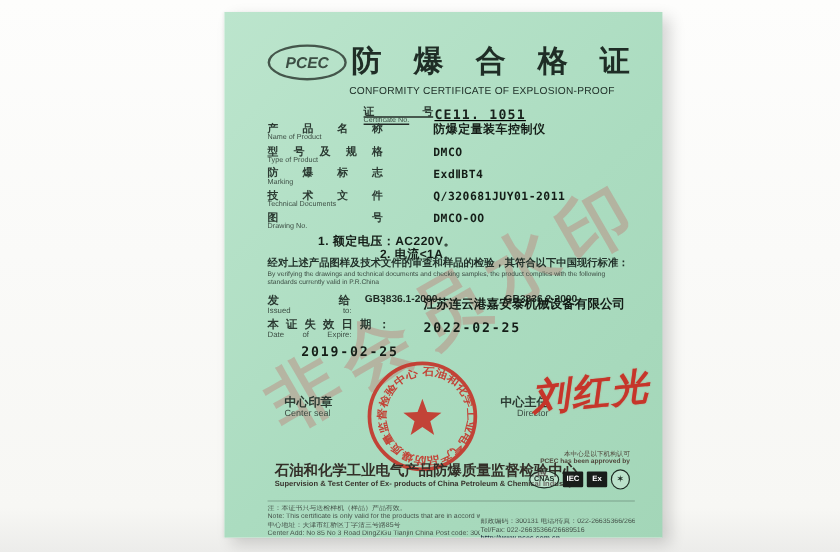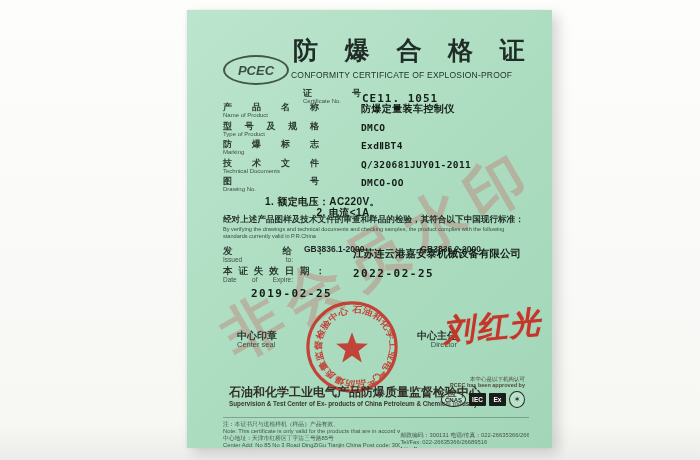--- a/index.html
+++ b/index.html
@@ -6,28 +6,28 @@
     font-family:"Liberation Sans",sans-serif;}
   .page{position:relative;width:700px;height:460px;background:linear-gradient(180deg,#fdfdfc 0%,#f7f7f4 92%,#ececea 100%);}
   .cert{position:absolute;left:187px;top:10px;width:365px;height:438px;
     background:linear-gradient(135deg,#bce5cd 0%,#abdcc0 55%,#a3d6b8 100%);
     box-shadow:6px 5px 12px rgba(0,0,0,.16), -1px 0 2px rgba(0,0,0,.05);
     overflow:hidden;}
   .wm{position:absolute;left:-18px;top:205px;width:420px;text-align:center;
     font-size:60px;font-weight:bold;letter-spacing:10px;color:rgba(197,103,99,.34);
     transform:rotate(-30deg);pointer-events:none;white-space:nowrap;}
   
-  .pcec{position:absolute;left:36px;top:45px;width:62px;height:26px;border:2px solid #44564b;
+  .pcec{position:absolute;left:36px;top:27px;width:62px;height:26px;border:2px solid #44564b;
     border-radius:50%;display:flex;align-items:center;justify-content:center;
     font-style:italic;font-weight:bold;font-size:13px;color:#3c4e44;}
   .title{position:absolute;left:106px;top:24px;font-size:25px;font-weight:bold;color:#1f2d26;
     letter-spacing:9px;white-space:nowrap;font-family:"DejaVu Sans",sans-serif;}
   .subtitle{position:absolute;left:104px;top:60px;font-size:8.5px;font-weight:normal;color:#22332b;letter-spacing:.2px;}
   
-  .certno{position:absolute;left:116px;top:79px;display:flex;align-items:flex-end;}
+  .certno{position:absolute;left:116px;top:79px;display:flex;align-items:flex-start;text-decoration:underline;}
   .lblstack .cn{font-size:9px;font-weight:bold;color:#2b3a32;line-height:9px;
     width:58px;text-align:justify;text-align-last:justify;}
   .lblstack .en{font-size:6px;color:#3e4f45;line-height:7px;}
   .certno .val{margin-left:1px;font-family:"DejaVu Sans Mono",monospace;font-weight:bold;
     font-size:11px;color:#17201b;letter-spacing:1px;}
   
   .fields{position:absolute;left:36px;top:92px;width:300px;}
   .frow{display:flex;margin-bottom:2px;}
   .fl{width:96px;flex:none;}
   .fl .cn{font-size:9px;font-weight:bold;color:#2b3a32;line-height:10px;text-align:justify;text-align-last:justify;}

